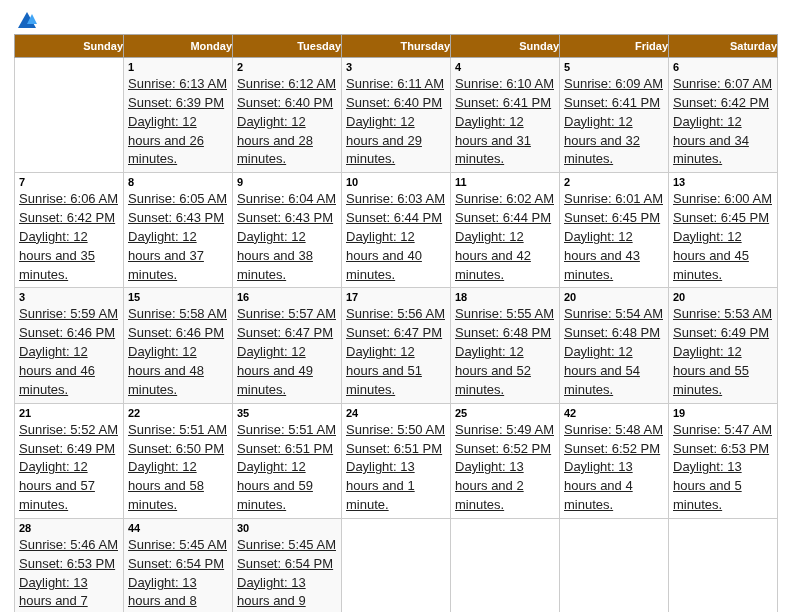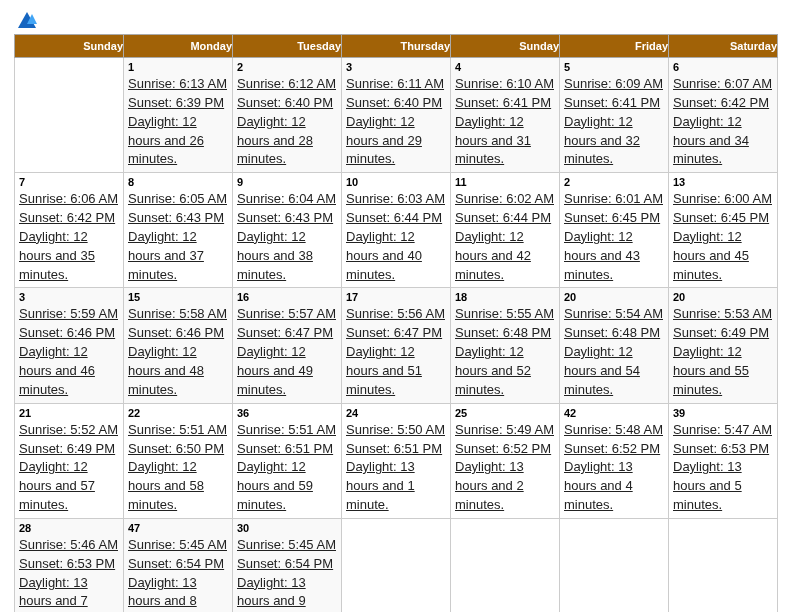--- a/index.html
+++ b/index.html
@@ -216,47 +216,47 @@
         <tr>
           <td>
             <div class="day-number">21</div>
             <div class="day-detail">Sunrise: 5:52 AM<br>Sunset: 6:49 PM<br>Daylight: 12 hours and 57 minutes.</div>
           </td>
           <td>
             <div class="day-number">22</div>
             <div class="day-detail">Sunrise: 5:51 AM<br>Sunset: 6:50 PM<br>Daylight: 12 hours and 58 minutes.</div>
           </td>
           <td>
-            <div class="day-number">36</div>
+            <div class="day-number">35</div>
             <div class="day-detail">Sunrise: 5:51 AM<br>Sunset: 6:51 PM<br>Daylight: 12 hours and 59 minutes.</div>
           </td>
           <td>
             <div class="day-number">24</div>
             <div class="day-detail">Sunrise: 5:50 AM<br>Sunset: 6:51 PM<br>Daylight: 13 hours and 1 minute.</div>
           </td>
           <td>
             <div class="day-number">25</div>
             <div class="day-detail">Sunrise: 5:49 AM<br>Sunset: 6:52 PM<br>Daylight: 13 hours and 2 minutes.</div>
           </td>
           <td>
             <div class="day-number">42</div>
             <div class="day-detail">Sunrise: 5:48 AM<br>Sunset: 6:52 PM<br>Daylight: 13 hours and 4 minutes.</div>
           </td>
           <td>
-            <div class="day-number">39</div>
+            <div class="day-number">19</div>
             <div class="day-detail">Sunrise: 5:47 AM<br>Sunset: 6:53 PM<br>Daylight: 13 hours and 5 minutes.</div>
           </td>
         </tr>
         <tr>
           <td>
             <div class="day-number">28</div>
             <div class="day-detail">Sunrise: 5:46 AM<br>Sunset: 6:53 PM<br>Daylight: 13 hours and 7 minutes.</div>
           </td>
           <td>
-            <div class="day-number">47</div>
+            <div class="day-number">44</div>
             <div class="day-detail">Sunrise: 5:45 AM<br>Sunset: 6:54 PM<br>Daylight: 13 hours and 8 minutes.</div>
           </td>
           <td>
             <div class="day-number">30</div>
             <div class="day-detail">Sunrise: 5:45 AM<br>Sunset: 6:54 PM<br>Daylight: 13 hours and 9 minutes.</div>
           </td>
           <td class="empty-cell"></td>
           <td class="empty-cell"></td>
           <td class="empty-cell"></td>
           <td class="empty-cell"></td>

